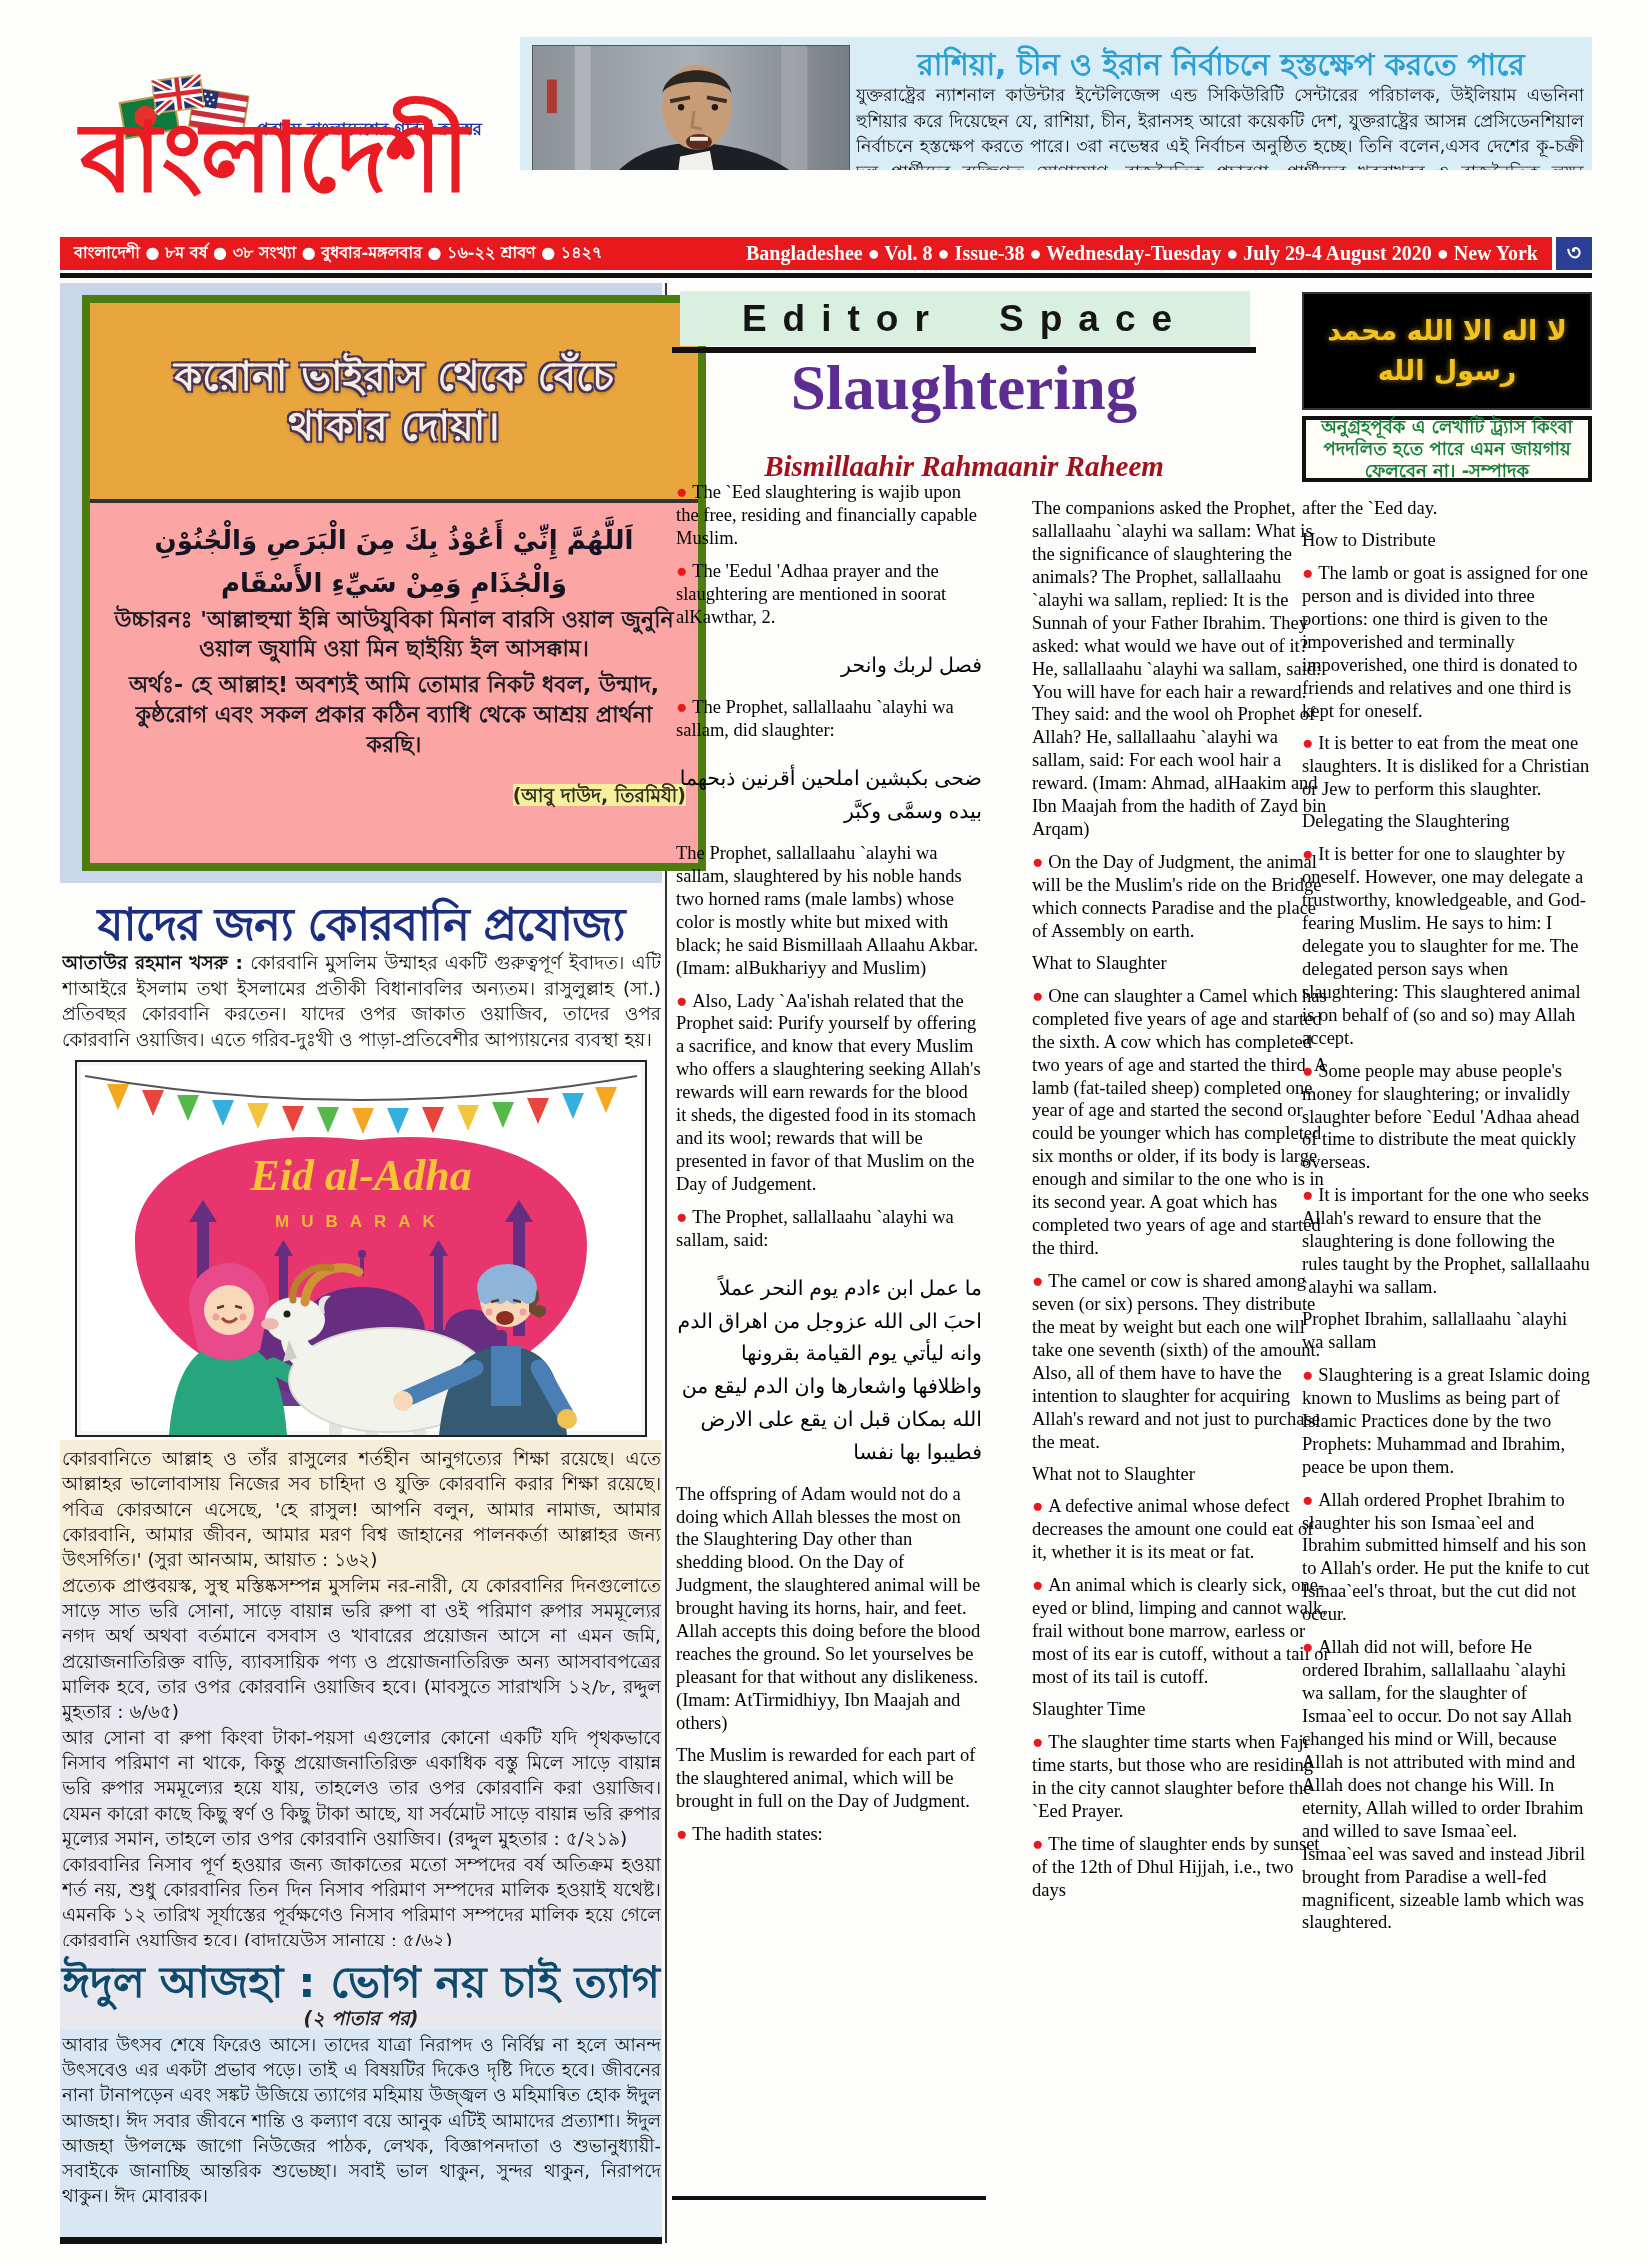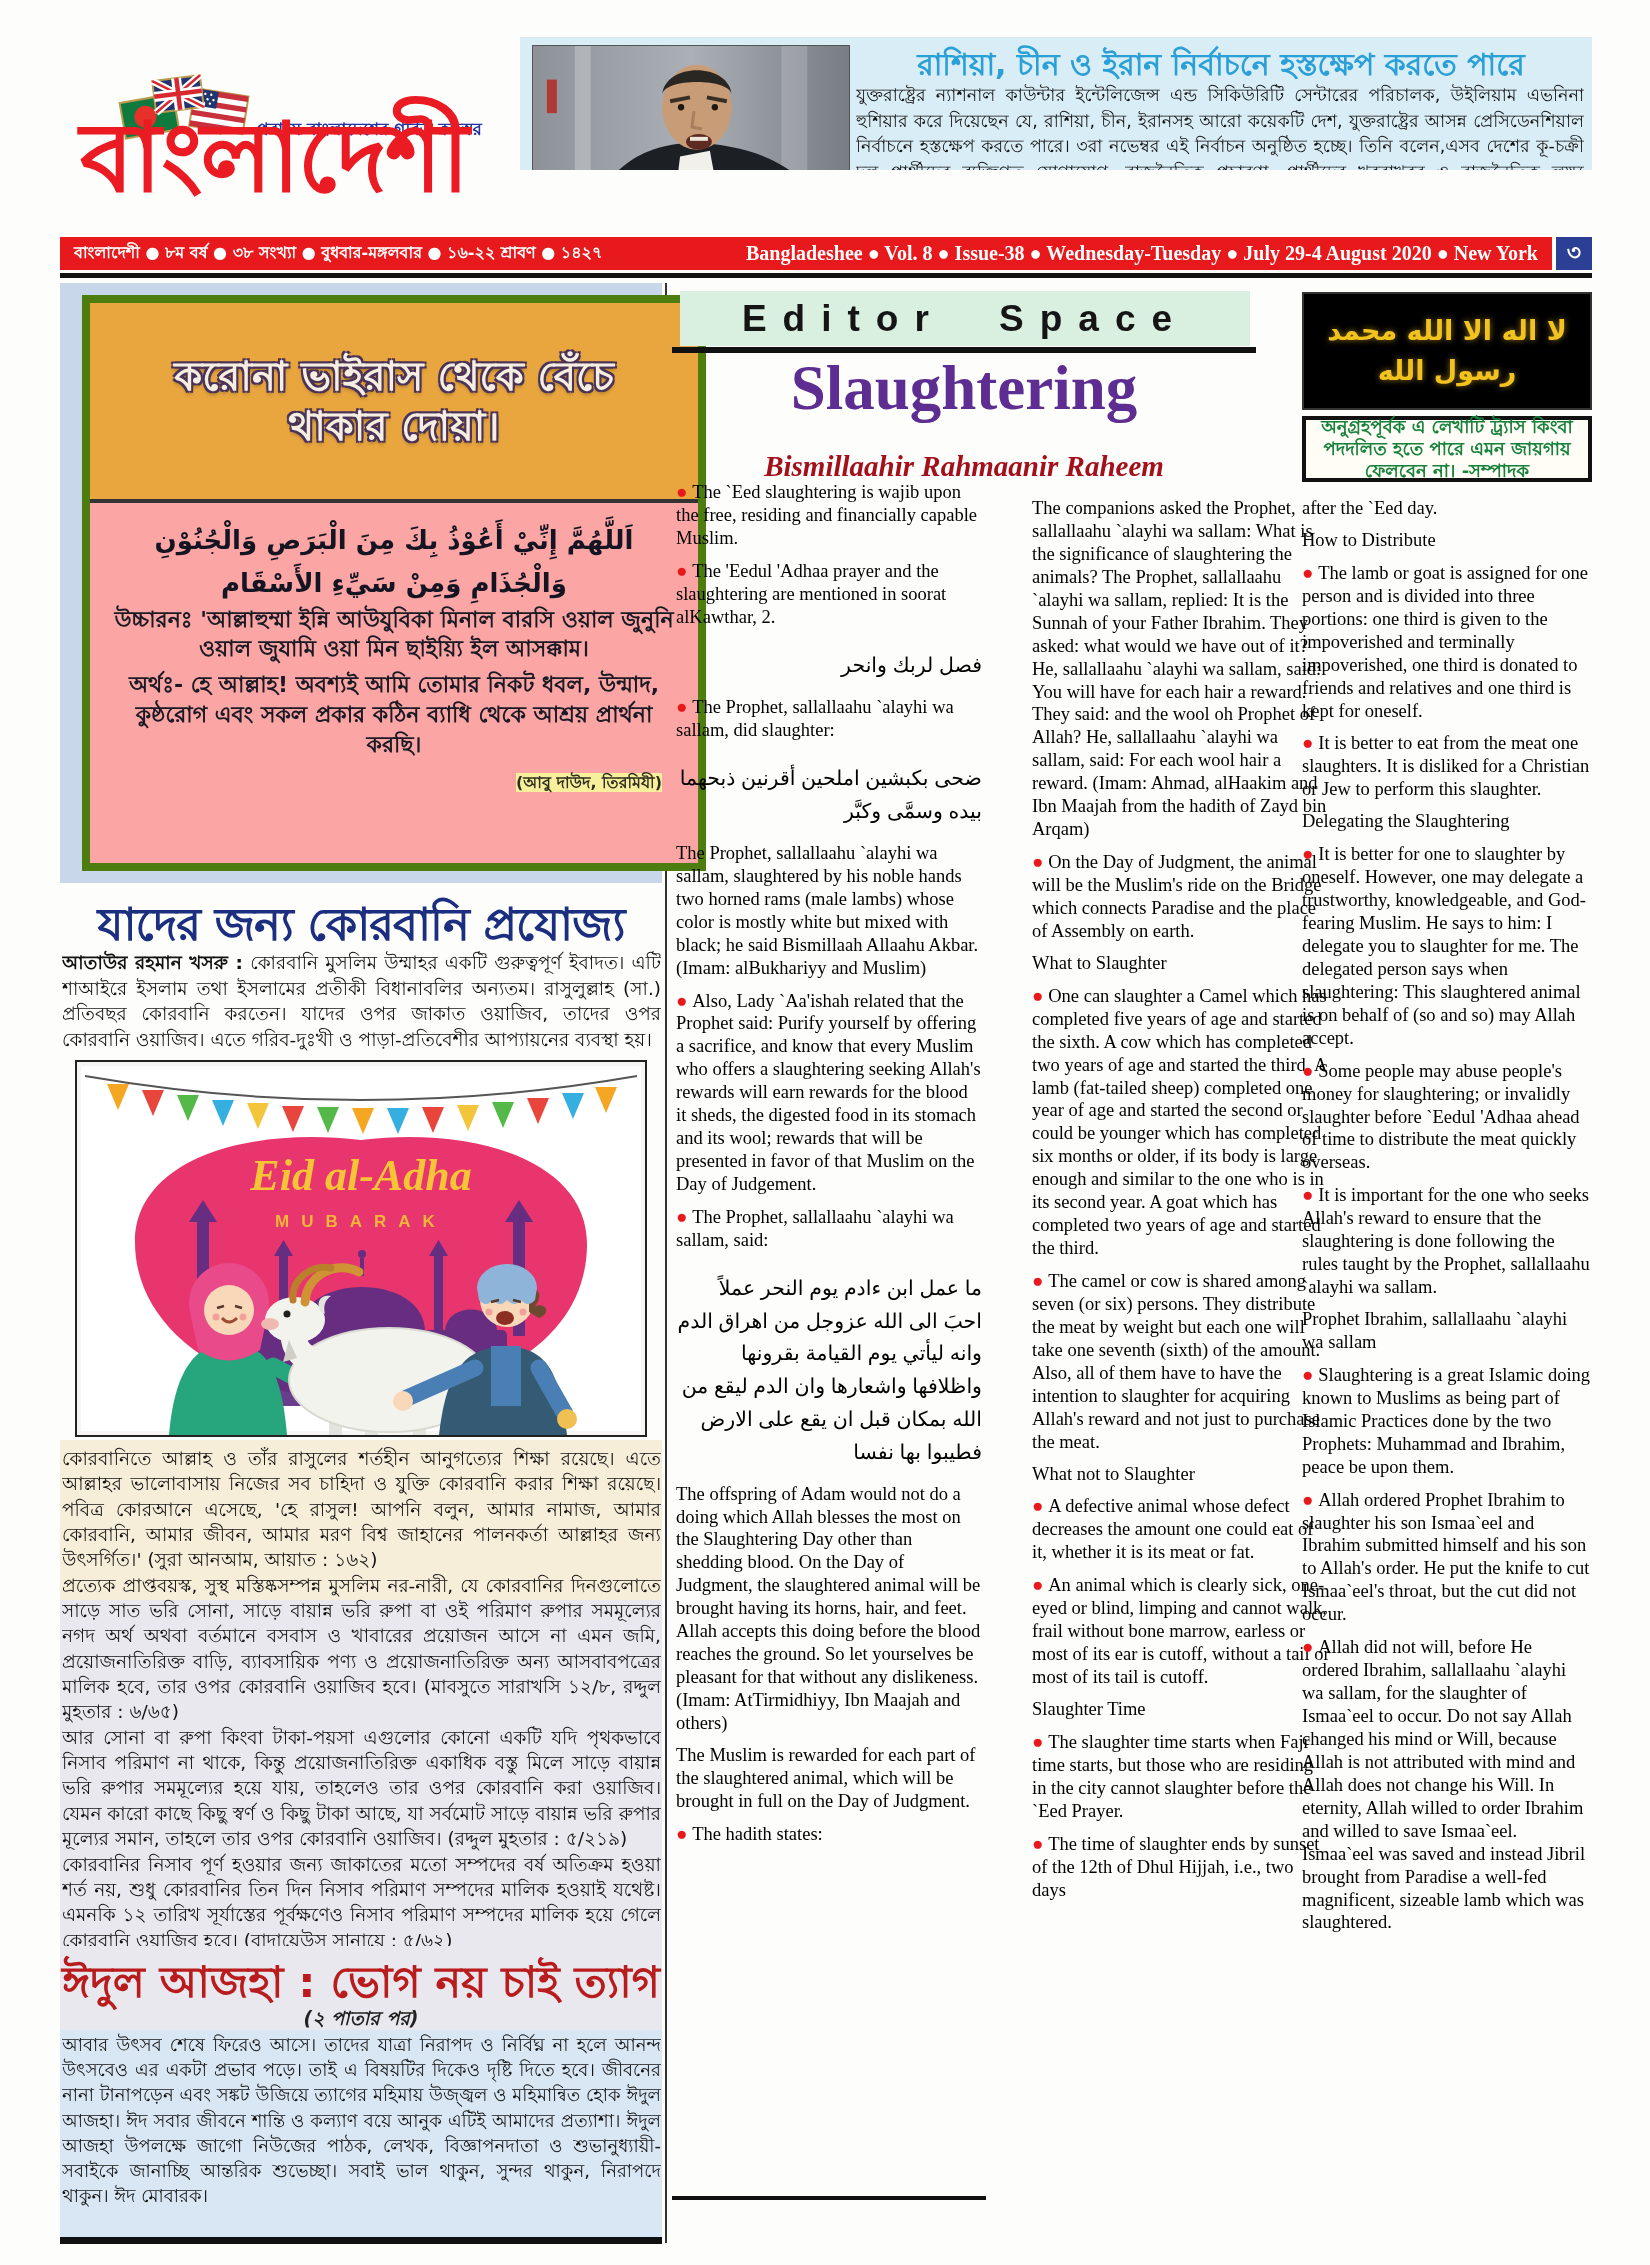--- a/index.html
+++ b/index.html
@@ -26,37 +26,37 @@
   
   .divider-v { position:absolute; left:665px; top:283px; width:2px; height:1960px; background:#333; }
   .dua-panel { position:absolute; left:60px; top:283px; width:602px; height:600px; background:#c9d7eb; }
   .dua-box { position:absolute; left:22px; top:12px; width:624px; height:576px; border:8px solid #4d7c0f; background:#fca5a5; overflow:hidden; }
   .dua-head { height:200px; background:#e9a63e; border-bottom:4px solid #333; display:flex; align-items:center; justify-content:center; padding:0 36px; }
   .dua-title { font-size:40px; font-weight:bold; color:#f6eee0; text-align:center; line-height:1.25;
      text-shadow:-2px -2px 0 #4a3358, 2px -2px 0 #4a3358, -2px 2px 0 #4a3358, 2px 2px 0 #4a3358, 0 3px 4px rgba(0,0,0,.4); }
   .dua-arabic { margin-top:16px; padding:0 20px; font-size:26px; font-weight:bold; color:#141423; text-align:center; line-height:1.65; direction:rtl; }
   .dua-pron { padding:0 16px; font-size:22px; font-weight:bold; color:#1a1a24; text-align:center; line-height:1.35; }
   .dua-meaning { margin-top:6px; padding:0 16px; font-size:22px; font-weight:bold; color:#1a1a24; text-align:center; line-height:1.35; }
-  .dua-source { margin-top:11px; padding-right:36px; text-align:right; font-size:16px; font-weight:bold; color:#30301e; }
+  .dua-source { margin-top:22px; padding-right:12px; text-align:right; font-size:19px; font-weight:bold; color:#30301e; }
   .dua-source span { background:#f8ef9d; }
 
   .q-headline { position:absolute; left:60px; top:890px; width:602px; text-align:center; font-size:45px; font-weight:bold; color:#1c2e80; letter-spacing:-1px; }
   .q-lead { position:absolute; left:62px; top:950px; width:599px; height:108px; font-size:18.5px; line-height:1.38; text-align:justify; color:#111; overflow:hidden; }
   .q-lead b { font-weight:bold; }
 
   .eid-card { position:absolute; left:75px; top:1060px; width:572px; height:377px; background:#fff; border:2px solid #222; overflow:hidden; }
 
   .bg-cream  { position:absolute; left:60px; top:1440px; width:602px; height:160px; background:#f7eeda; }
   .bg-lav    { position:absolute; left:60px; top:1600px; width:602px; height:430px; background:#eae8ef; }
   .bg-blue   { position:absolute; left:60px; top:2030px; width:602px; height:214px; background:#d9e6f3; border-bottom:7px solid #111; }
 
   .q-body { position:absolute; left:62px; top:1446px; width:599px; height:500px; overflow:hidden; }
   .q-body p { font-size:18.5px; line-height:1.37; text-align:justify; color:#131313; margin:0; }
 
-  .azha-headline { position:absolute; left:60px; top:1950px; width:602px; text-align:center; font-size:43px; font-weight:bold; color:#b91c1c; }
+  .azha-headline { position:absolute; left:60px; top:1950px; width:602px; text-align:center; font-size:43px; font-weight:bold; color:#0c4a6e; }
   .azha-note { position:absolute; left:60px; top:2004px; width:602px; text-align:center; font-size:19px; font-weight:bold; font-style:italic; color:#222; }
   .azha-body { position:absolute; left:62px; top:2032px; width:599px; height:200px; font-size:18px; line-height:1.4; text-align:justify; color:#131313; overflow:hidden; }
 
   
   .es-banner { position:absolute; left:672px; top:291px; width:584px; height:62px; border-bottom:6px solid #111; }
   .es-banner-inner { position:absolute; left:8px; top:0; width:570px; height:55px; background:#d9efdf; display:flex; align-items:center; justify-content:center; }
   .es-banner-inner span { font-size:37px; font-weight:bold; color:#151515; letter-spacing:16px; word-spacing:28px; font-family:"Liberation Sans",sans-serif; }
 
   .sl-title { position:absolute; left:672px; top:352px; width:584px; text-align:center; font-size:63px; font-weight:bold; color:#5d2d91; font-family:"Liberation Serif",serif; }
   .sl-sub { position:absolute; left:672px; top:434px; width:584px; text-align:center; font-size:29px; font-weight:bold; font-style:italic; color:#a3101c; font-family:"Liberation Serif",serif;margin-top:16px; }

